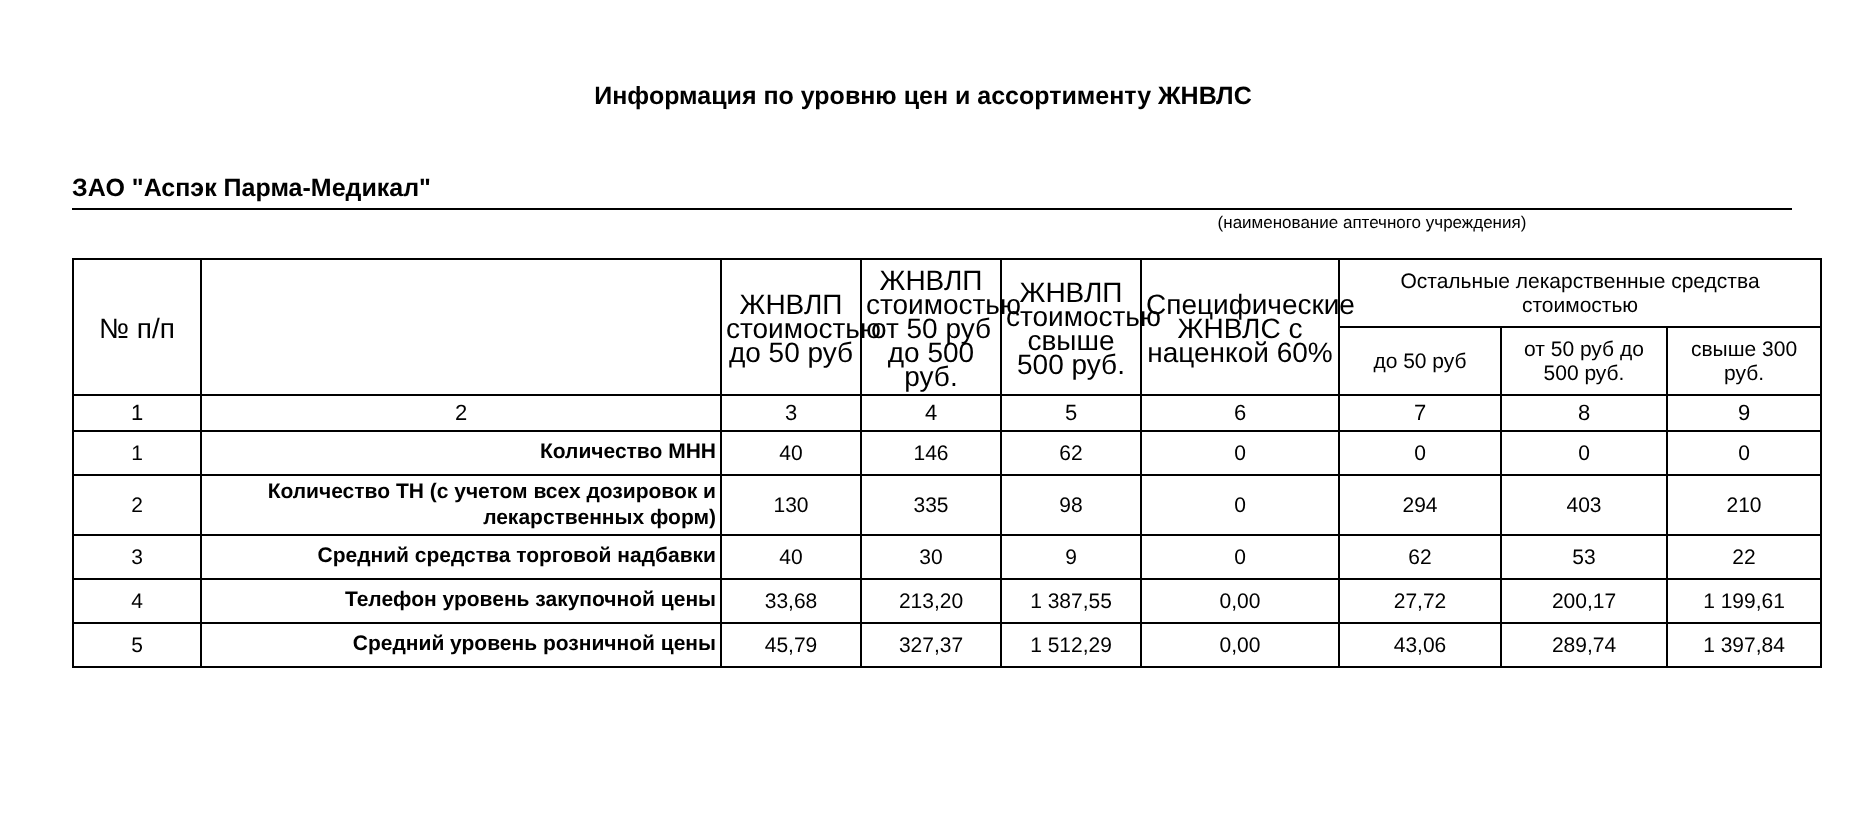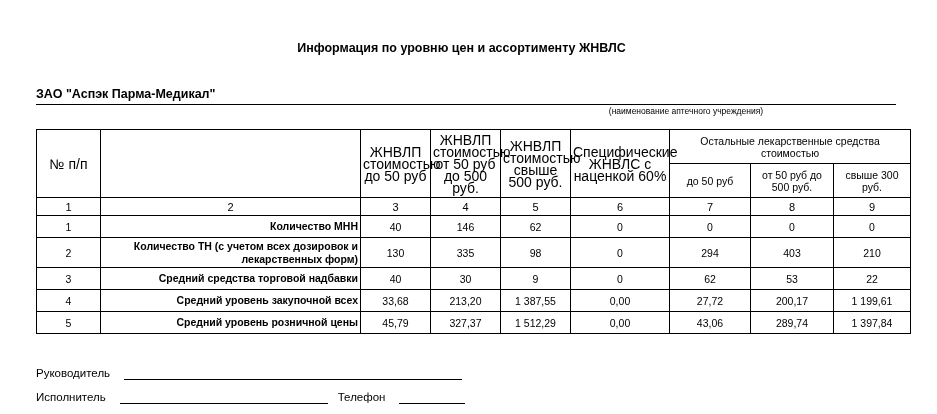--- a/index.html
+++ b/index.html
@@ -224,21 +224,21 @@
           <td>40</td>
           <td>30</td>
           <td>9</td>
           <td>0</td>
           <td>62</td>
           <td>53</td>
           <td>22</td>
         </tr>
         <tr class="datarow">
           <td>4</td>
-          <td class="label">Средний уровень закупочной всех</td>
+          <td class="label">Телефон уровень закупочной цены</td>
           <td>33,68</td>
           <td>213,20</td>
           <td>1 387,55</td>
           <td>0,00</td>
           <td>27,72</td>
           <td>200,17</td>
           <td>1 199,61</td>
         </tr>
         <tr class="datarow">
           <td>5</td>
@@ -248,30 +248,14 @@
           <td>1 512,29</td>
           <td>0,00</td>
           <td>43,06</td>
           <td>289,74</td>
           <td>1 397,84</td>
         </tr>
       </tbody>
     </table>
   </div>
 
-  <div class="footer">
-    <div class="frow">
-      <span class="flabel">Руководитель</span>
-      <span class="fspacer"></span>
-      <span class="fline fline-mgr"></span>
-    </div>
-    <div class="frow">
-      <span class="flabel">Исполнитель</span>
-      <span class="fspacer"></span>
-      <span class="fline fline-exec"></span>
-      <span class="fspacer"></span>
-      <span class="flabel">Телефон</span>
-      <span class="fspacer"></span>
-      <span class="fline fline-phone"></span>
-    </div>
-  </div>
 
 </div>
 
 </body></html>

